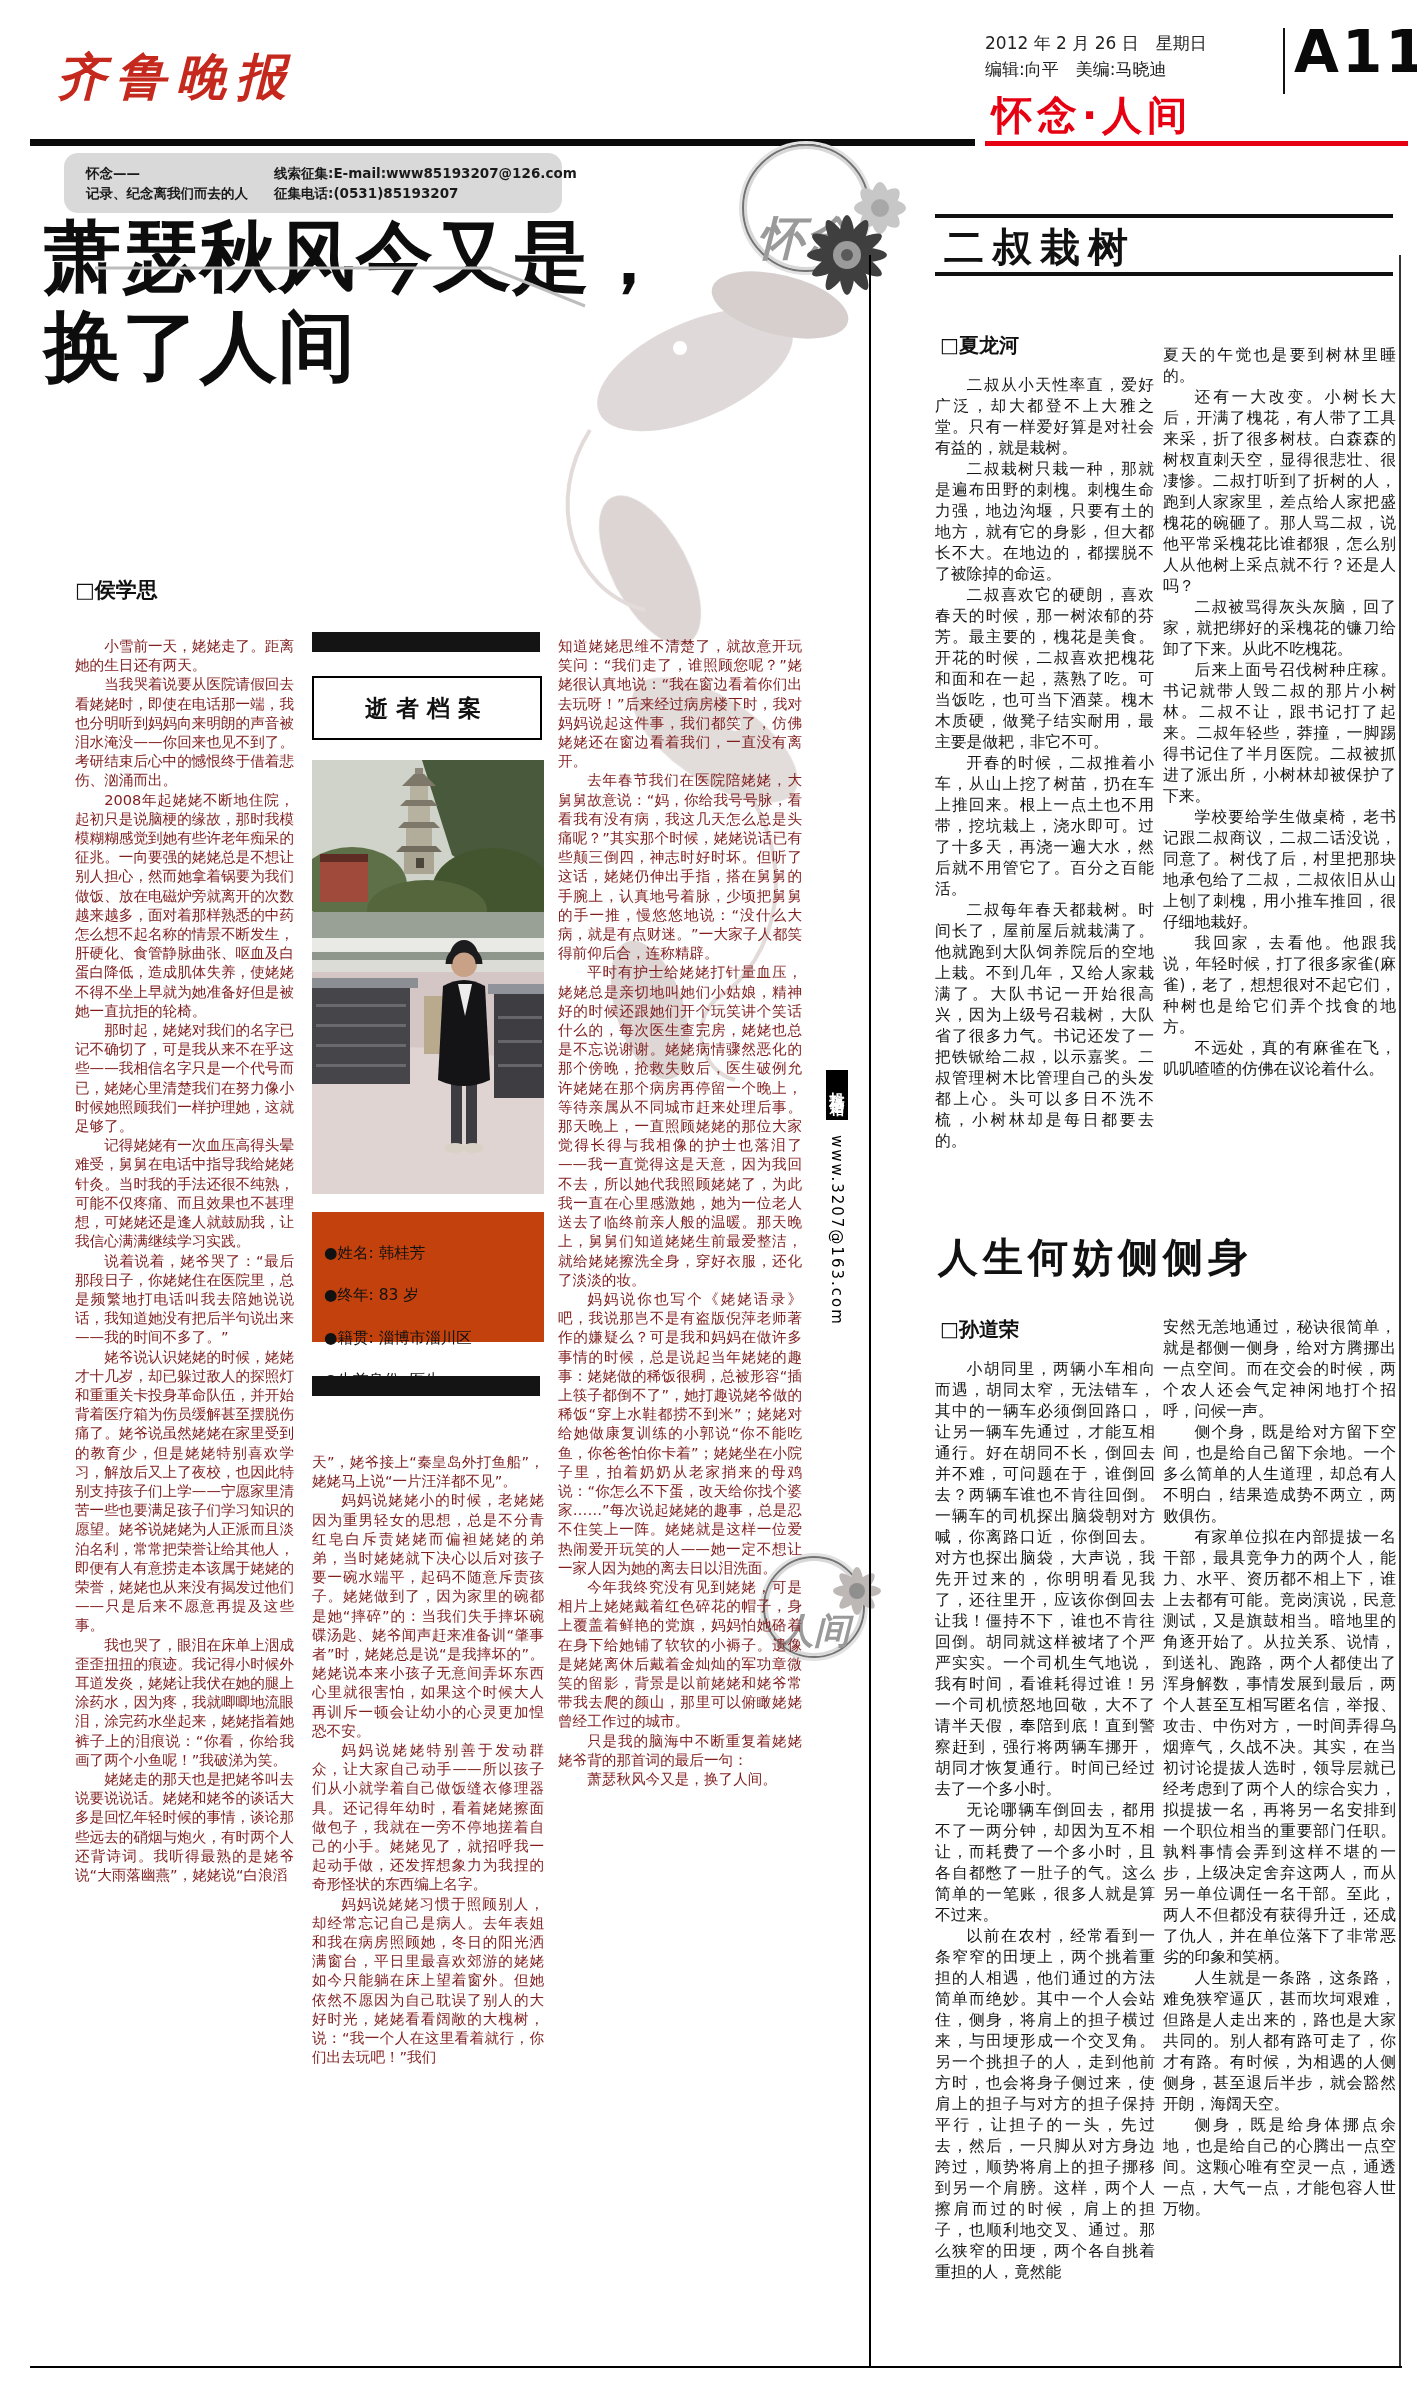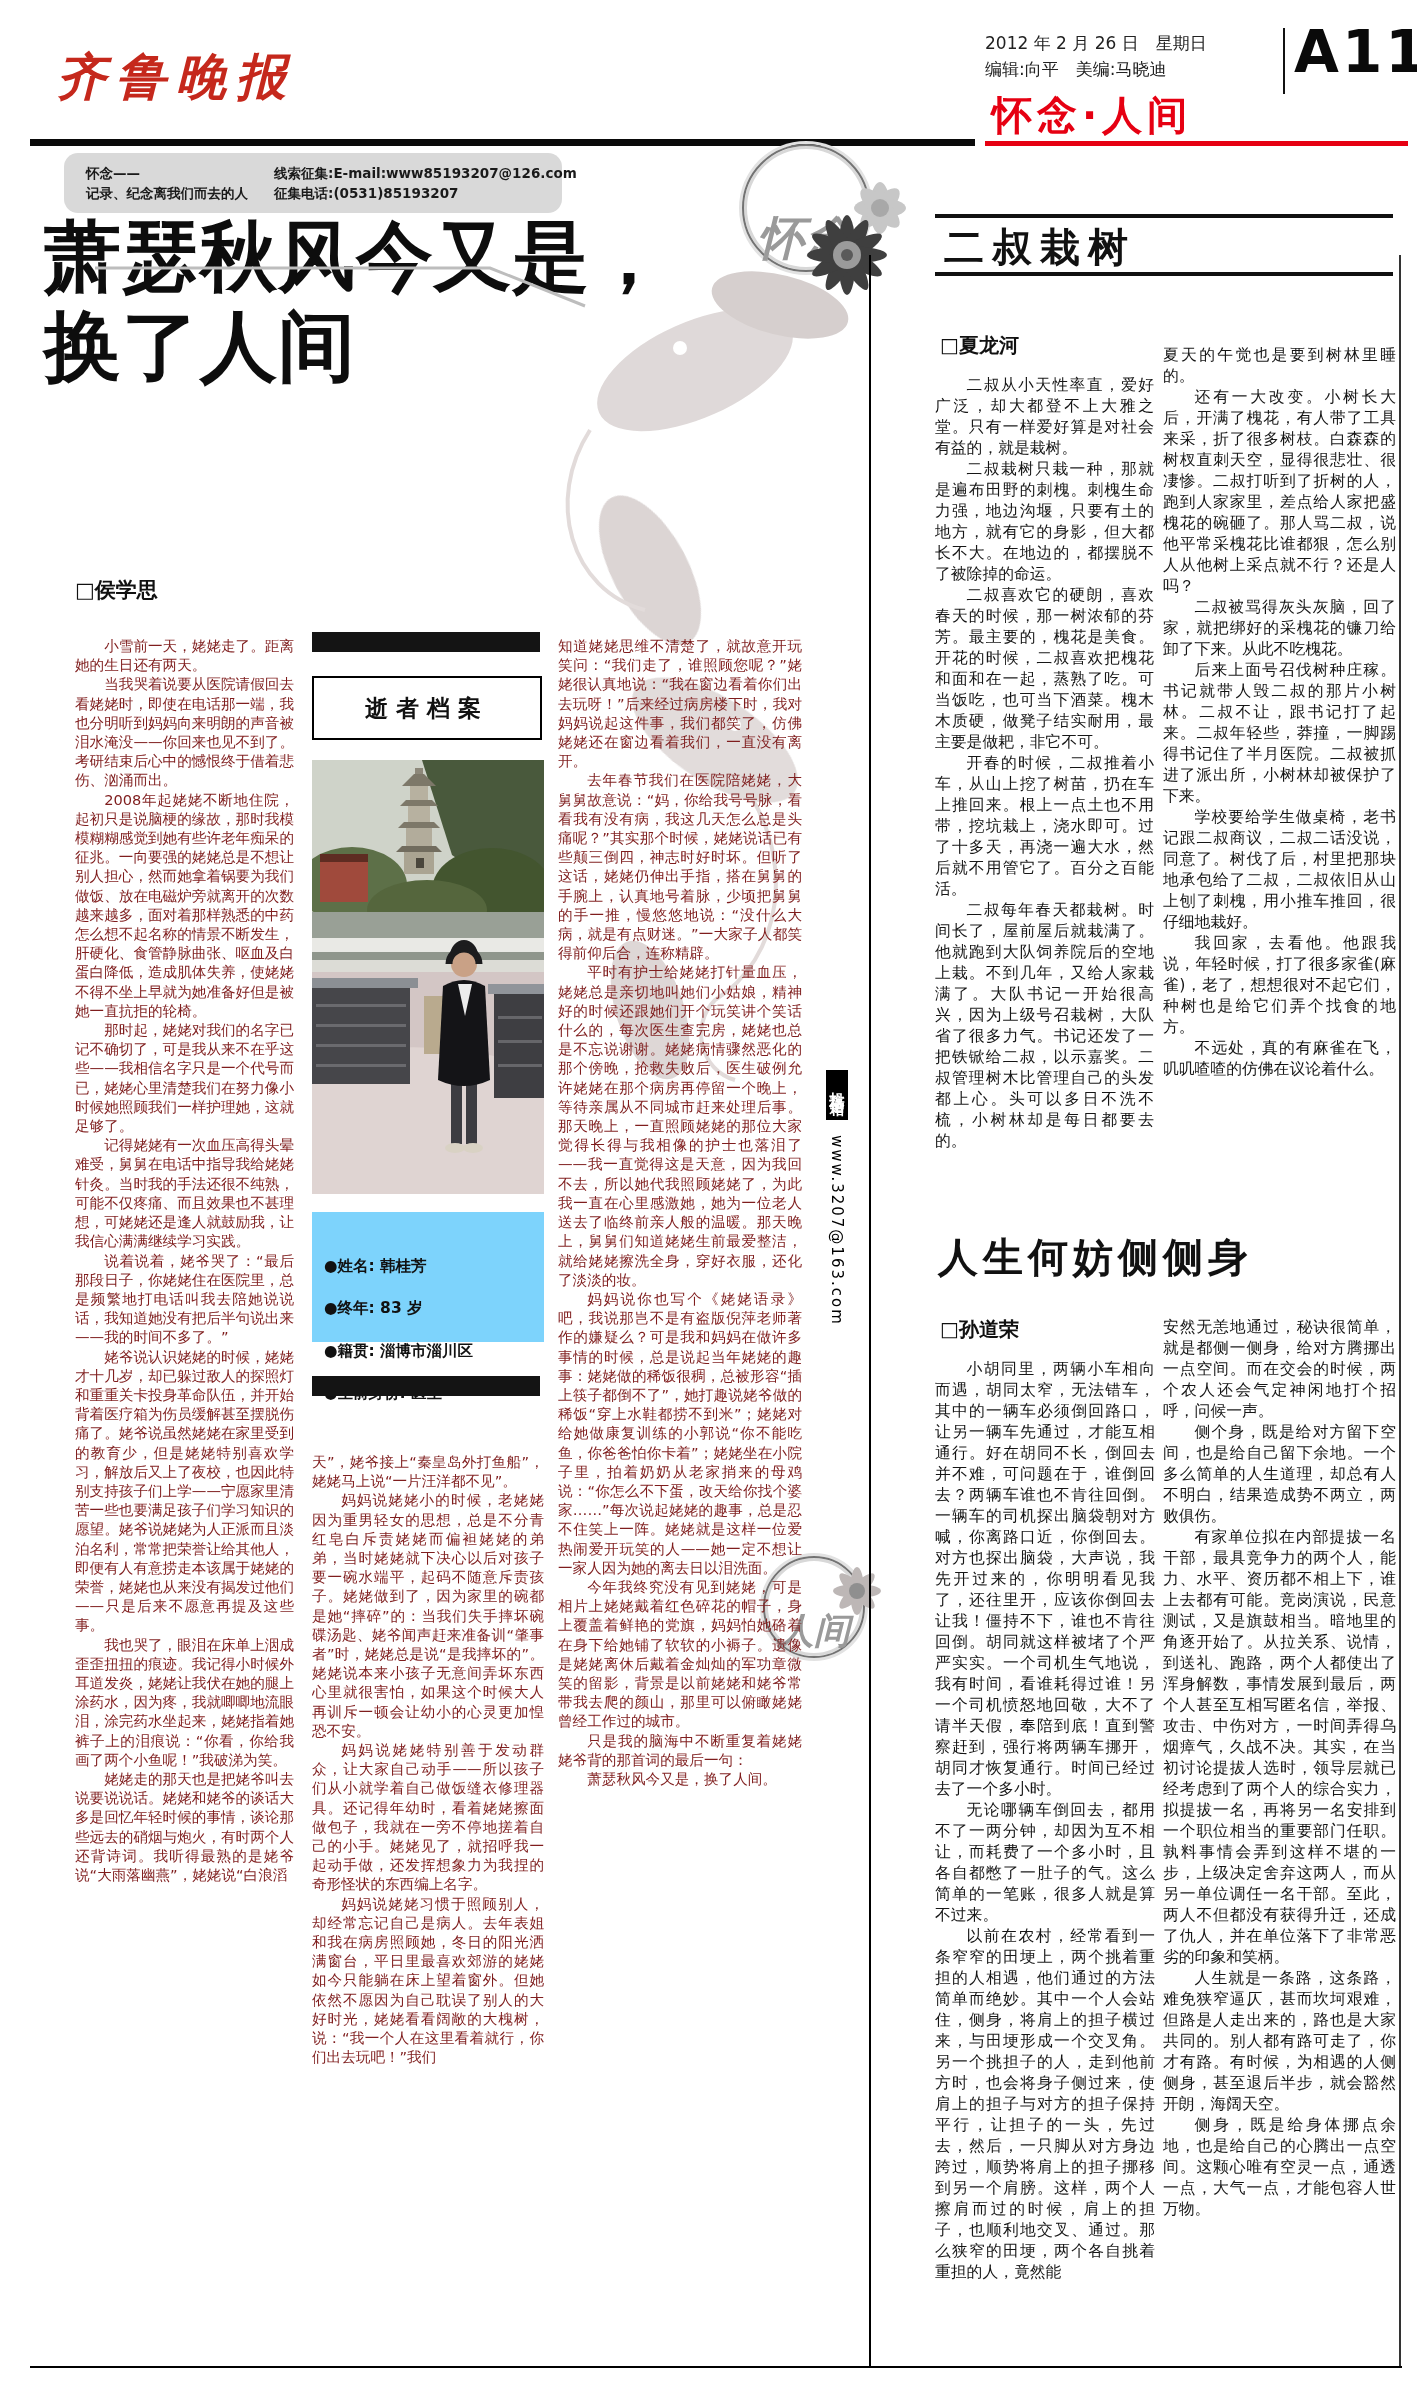--- a/index.html
+++ b/index.html
@@ -41,22 +41,22 @@
   .body16{font-size:15.8px;line-height:21px;color:#161616;}
   #m-col1{left:75px;top:636px;width:219px;height:1728px;}
   #m-col2{left:312px;top:1452px;width:232px;height:912px;}
   #m-col3{left:558px;top:636px;width:244px;height:1728px;}
   
   .blackbar{position:absolute;left:312px;width:228px;height:20px;background:#141414;z-index:2;}
   #bar1{top:632px;} #bar2{top:1376px;}
   #profile-titlebox{left:312px;top:676px;width:230px;height:64px;border:2px solid #000;z-index:2;
       display:flex;align-items:center;justify-content:center;font-size:23px;font-weight:bold;letter-spacing:8px;background:#fff;}
   #photo{left:312px;top:760px;width:232px;height:434px;z-index:2;}
-  #profile-info{left:312px;top:1212px;width:232px;height:130px;background:#7dd3fc;z-index:2;
-      padding:25px 8px 0 12px;font-size:15.5px;font-weight:bold;line-height:27px;color:#111;}
+  #profile-info{left:312px;top:1212px;width:232px;height:130px;background:#c2410c;z-index:2;
+      padding:12px 8px 0 12px;font-size:15.5px;font-weight:normal;line-height:27px;color:#111;}
   
   #v-divider{left:869px;top:255px;width:2px;height:2112px;background:#000;z-index:3;}
   #r-border{left:1399px;top:255px;width:1.5px;height:2112px;background:#333;z-index:3;}
   #bottom-rule{left:30px;top:2366px;width:1372px;height:2px;background:#000;z-index:3;}
   
   #submit-strip{left:818px;top:1070px;width:28px;height:520px;writing-mode:vertical-rl;z-index:3;
      font-size:15px;color:#000;}
   #submit-strip .lab{background:#000;color:#fff;padding:10px 2px;letter-spacing:3px;font-weight:bold;}
   #submit-strip .em{letter-spacing:2px;padding-top:10px;}
   

